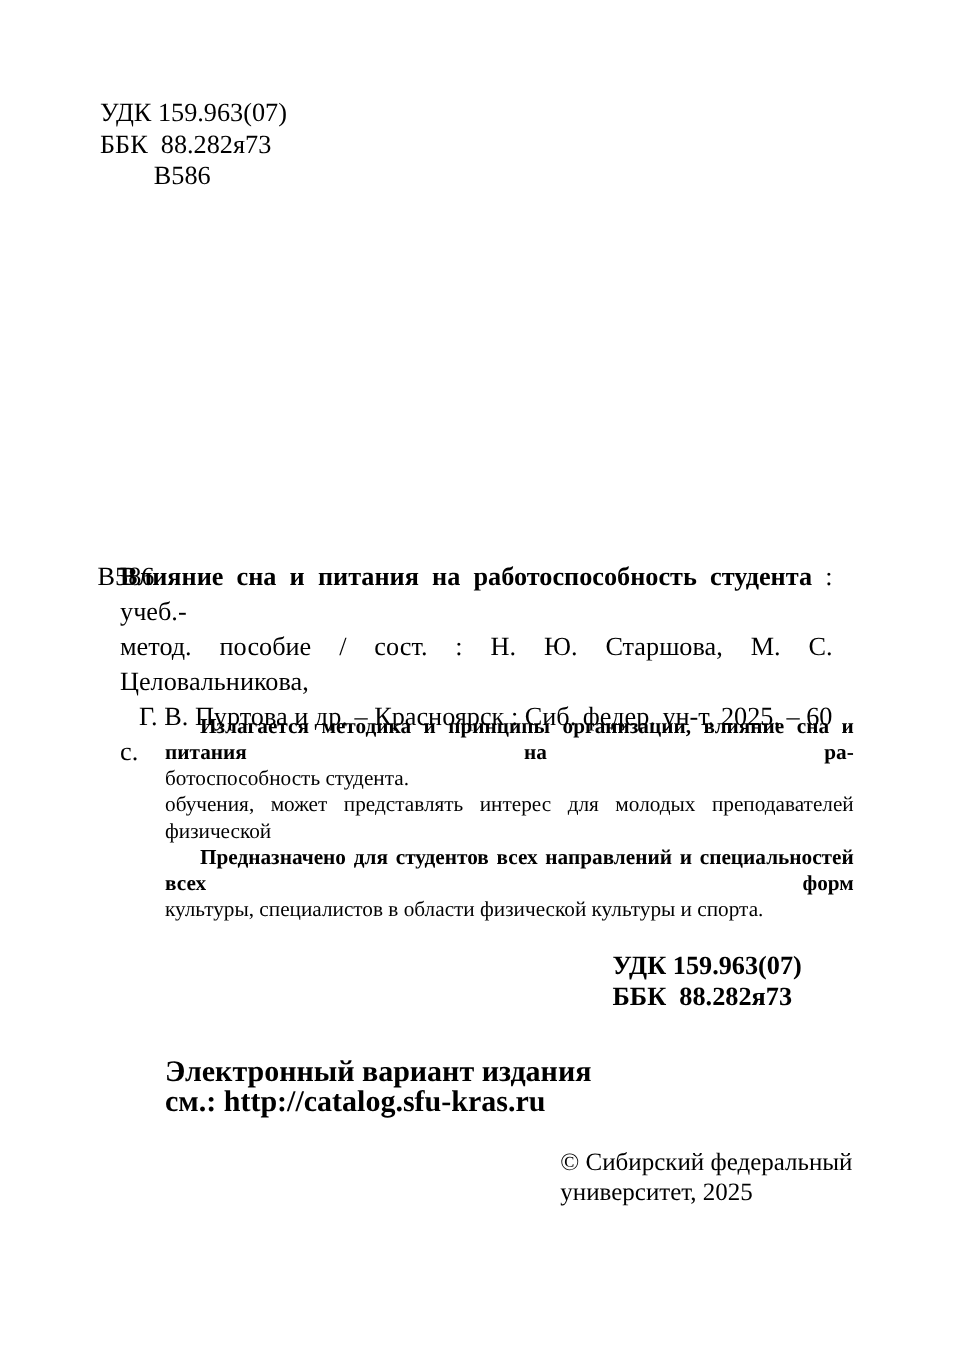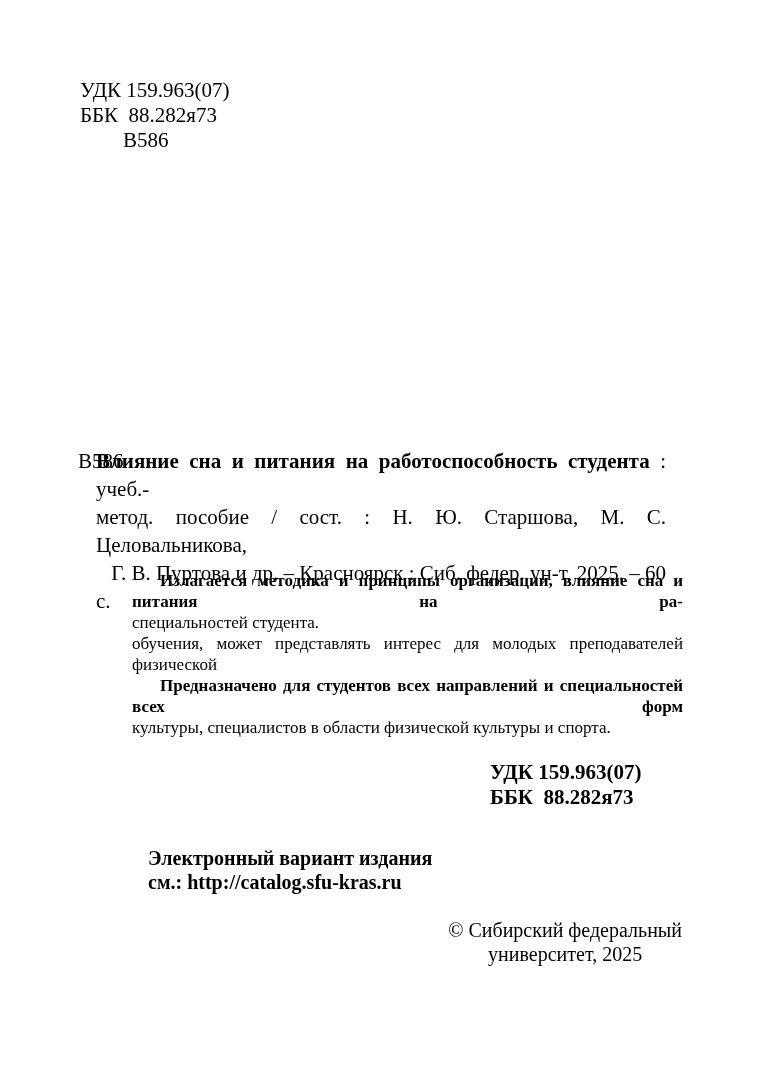--- a/index.html
+++ b/index.html
@@ -72,35 +72,35 @@
     left: 490px;
     top: 760px;
     font-size: 21px;
     line-height: 25px;
     font-weight: bold;
   }
 
   
   .electronic {
     position: absolute;
-    left: 148px;
+    left: 132px;
     top: 846px;
-    font-size: 20px;
+    font-size: 24px;
     line-height: 24px;
     font-weight: bold;
   }
 
   
   .copyright {
     position: absolute;
     right: 81px;
     top: 918px;
     font-size: 20px;
     line-height: 24px;
-    text-align: center;
+    text-align: left;
   }
 </style>
 </head>
 <body>
 
 <div class="page">
 
   <div class="codes-top">
     <div class="pre">УДК 159.963(07)</div>
     <div class="pre">ББК  88.282я73</div>
@@ -111,21 +111,21 @@
     <span class="biblio-label">В586</span>
     <div class="biblio-text">
       <div class="j"><b>Влияние сна и питания на работоспособность студента</b><span> : учеб.-</span></div>
       <div class="j">метод. пособие / сост. : Н. Ю. Старшова, М. С. Целовальникова,</div>
       <div class="last-line">Г. В. Пуртова и др. – Красноярск : Сиб. федер. ун-т, 2025. – 60 с.</div>
     </div>
   </div>
 
   <div class="annotation">
     <div class="j indent">Излагается методика и принципы организации, влияние сна и питания на ра-</div>
-    <div class="last-line">специальностей студента.</div>
+    <div class="last-line">ботоспособность студента.</div>
     <div class="j">обучения, может представлять интерес для молодых преподавателей физической</div>
     <div class="j indent">Предназначено для студентов всех направлений и специальностей всех форм</div>
     <div class="last-line">культуры, специалистов в области физической культуры и спорта.</div>
   </div>
 
   <div class="codes-bottom">
     <div class="pre">УДК 159.963(07)</div>
     <div class="pre">ББК  88.282я73</div>
   </div>
 

